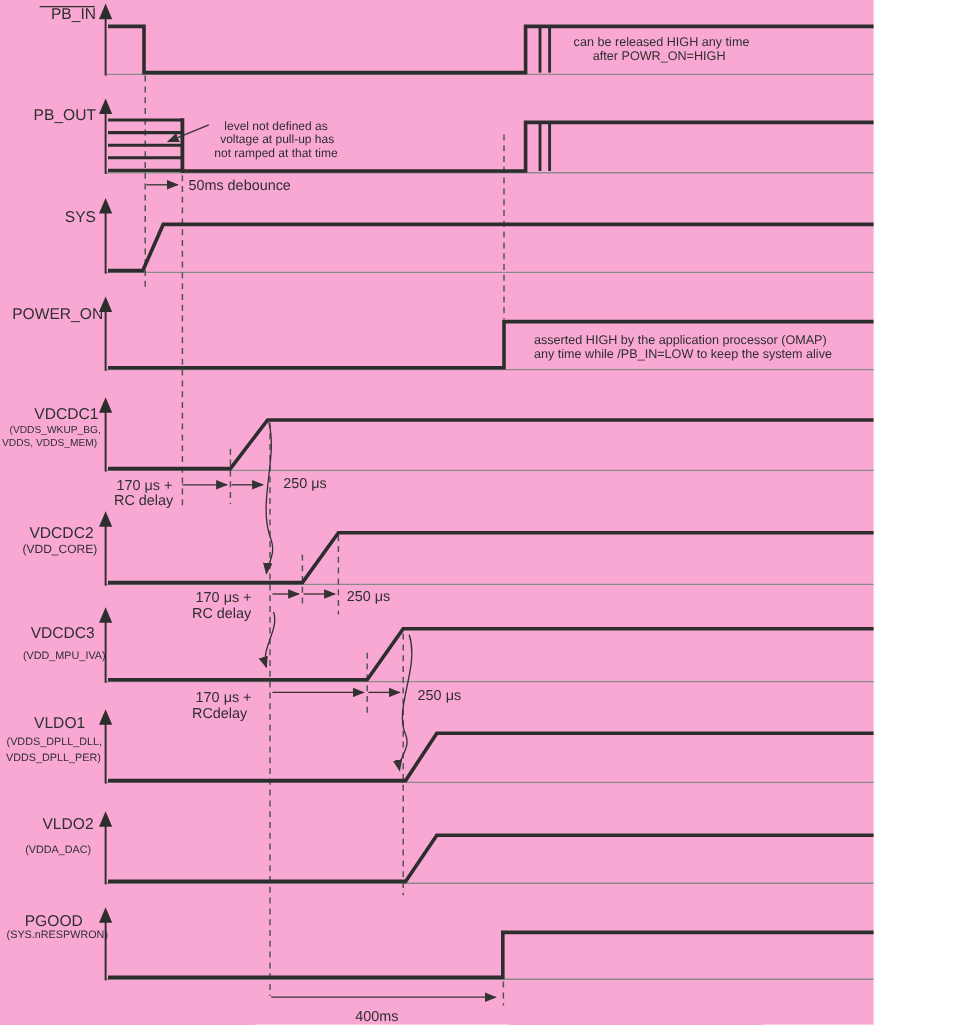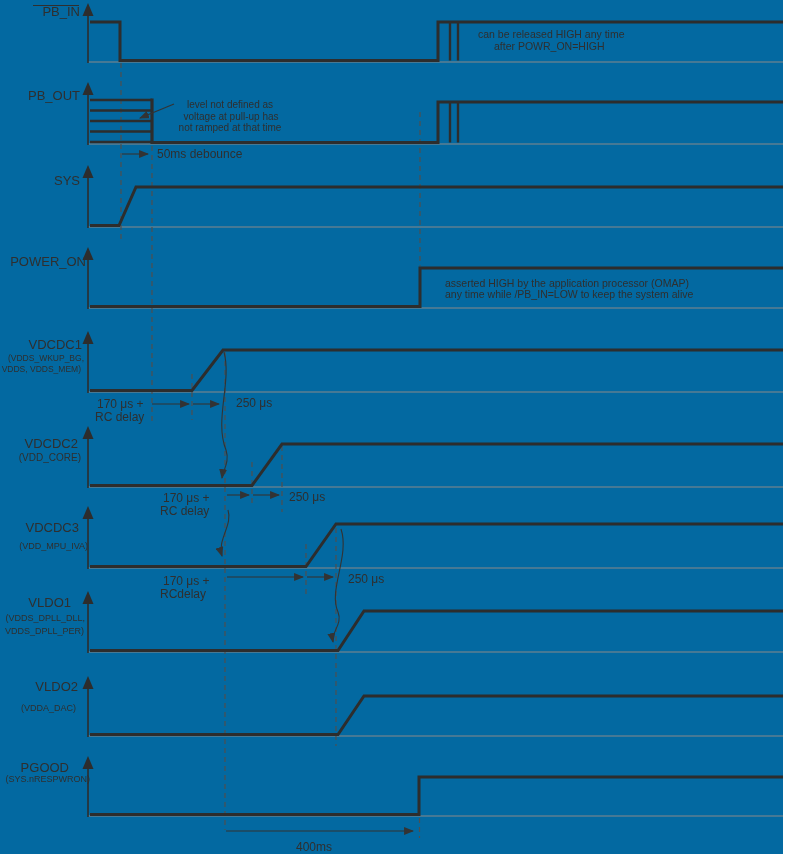--- a/index.html
+++ b/index.html
@@ -1,20 +1,20 @@
 <!DOCTYPE html>
 <html><head>
 <meta charset="utf-8">
 <style>
   html, body { margin: 0; padding: 0; background: #ffffff; }
   .stage {
     position: relative;
-    width: 783px;
+    width: 728px;
     height: 854px;
-    background: #0369a1;
+    background: #f9a8d4;
     font-family: "Liberation Sans", sans-serif;
     overflow: hidden;
     text-align: center;
   }
   svg text {
     font-family: "Liberation Sans", sans-serif;
     fill: #2f2f2f;
   }
 </style>
 </head>

